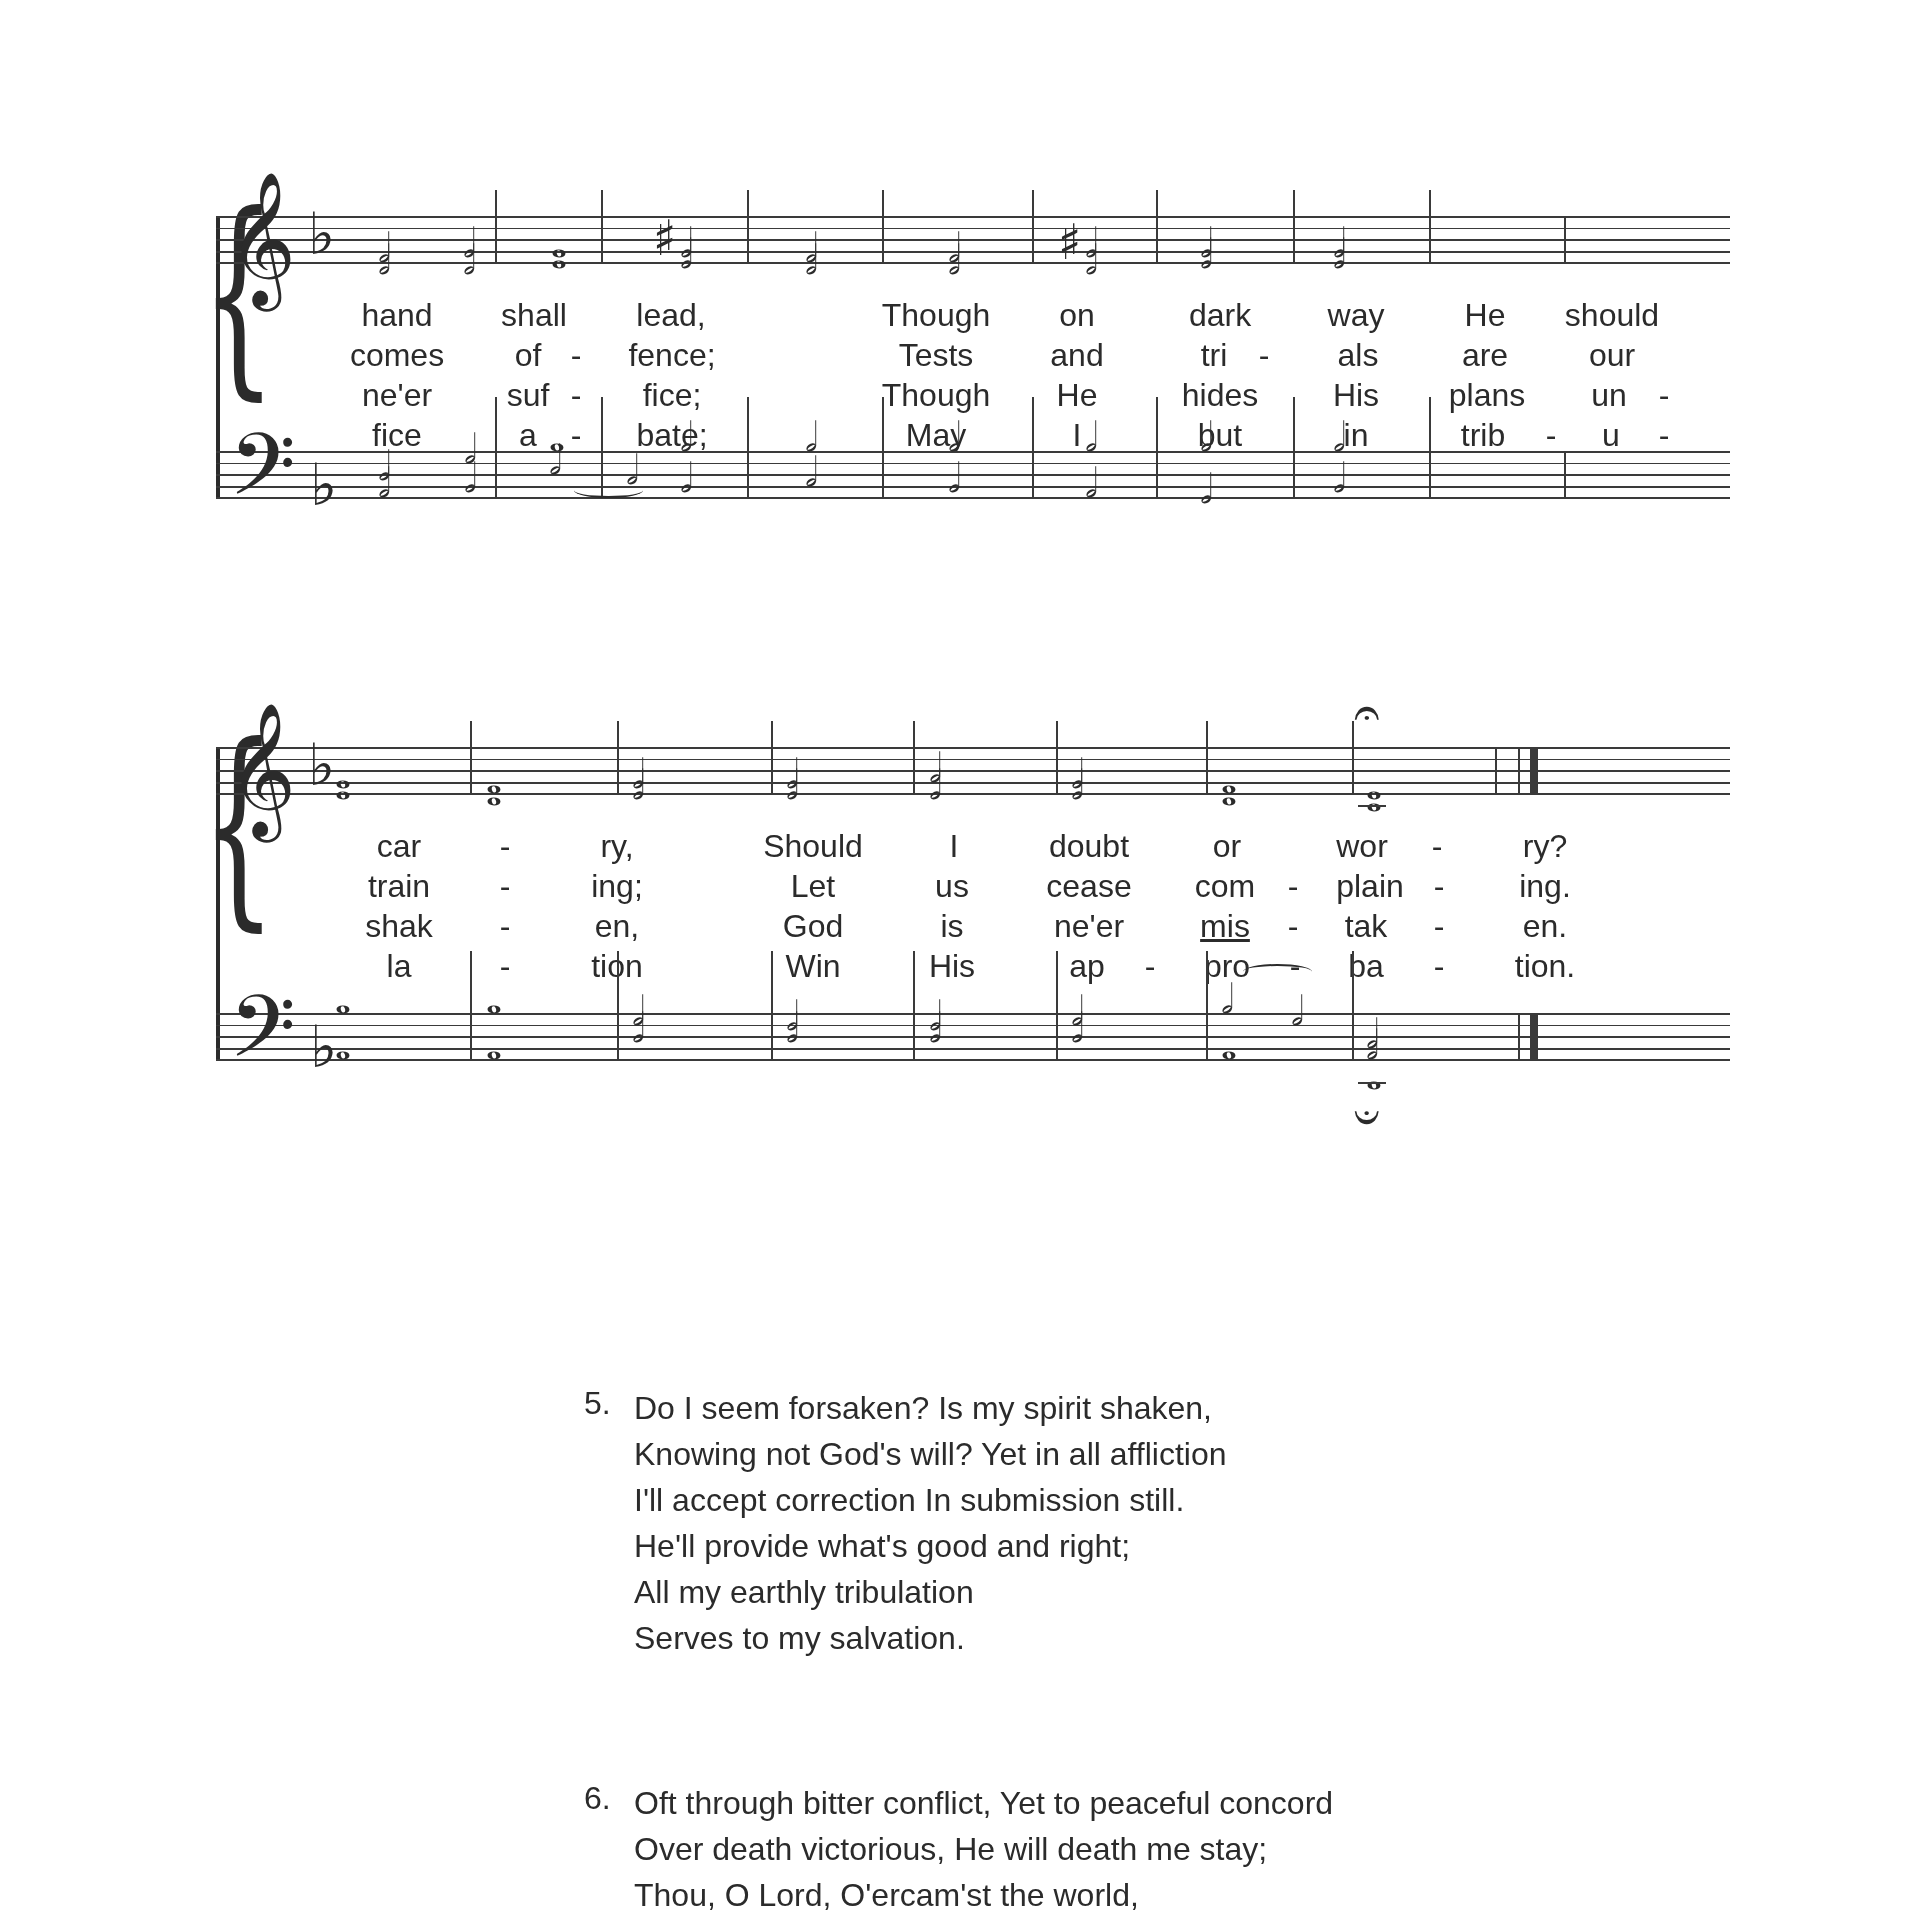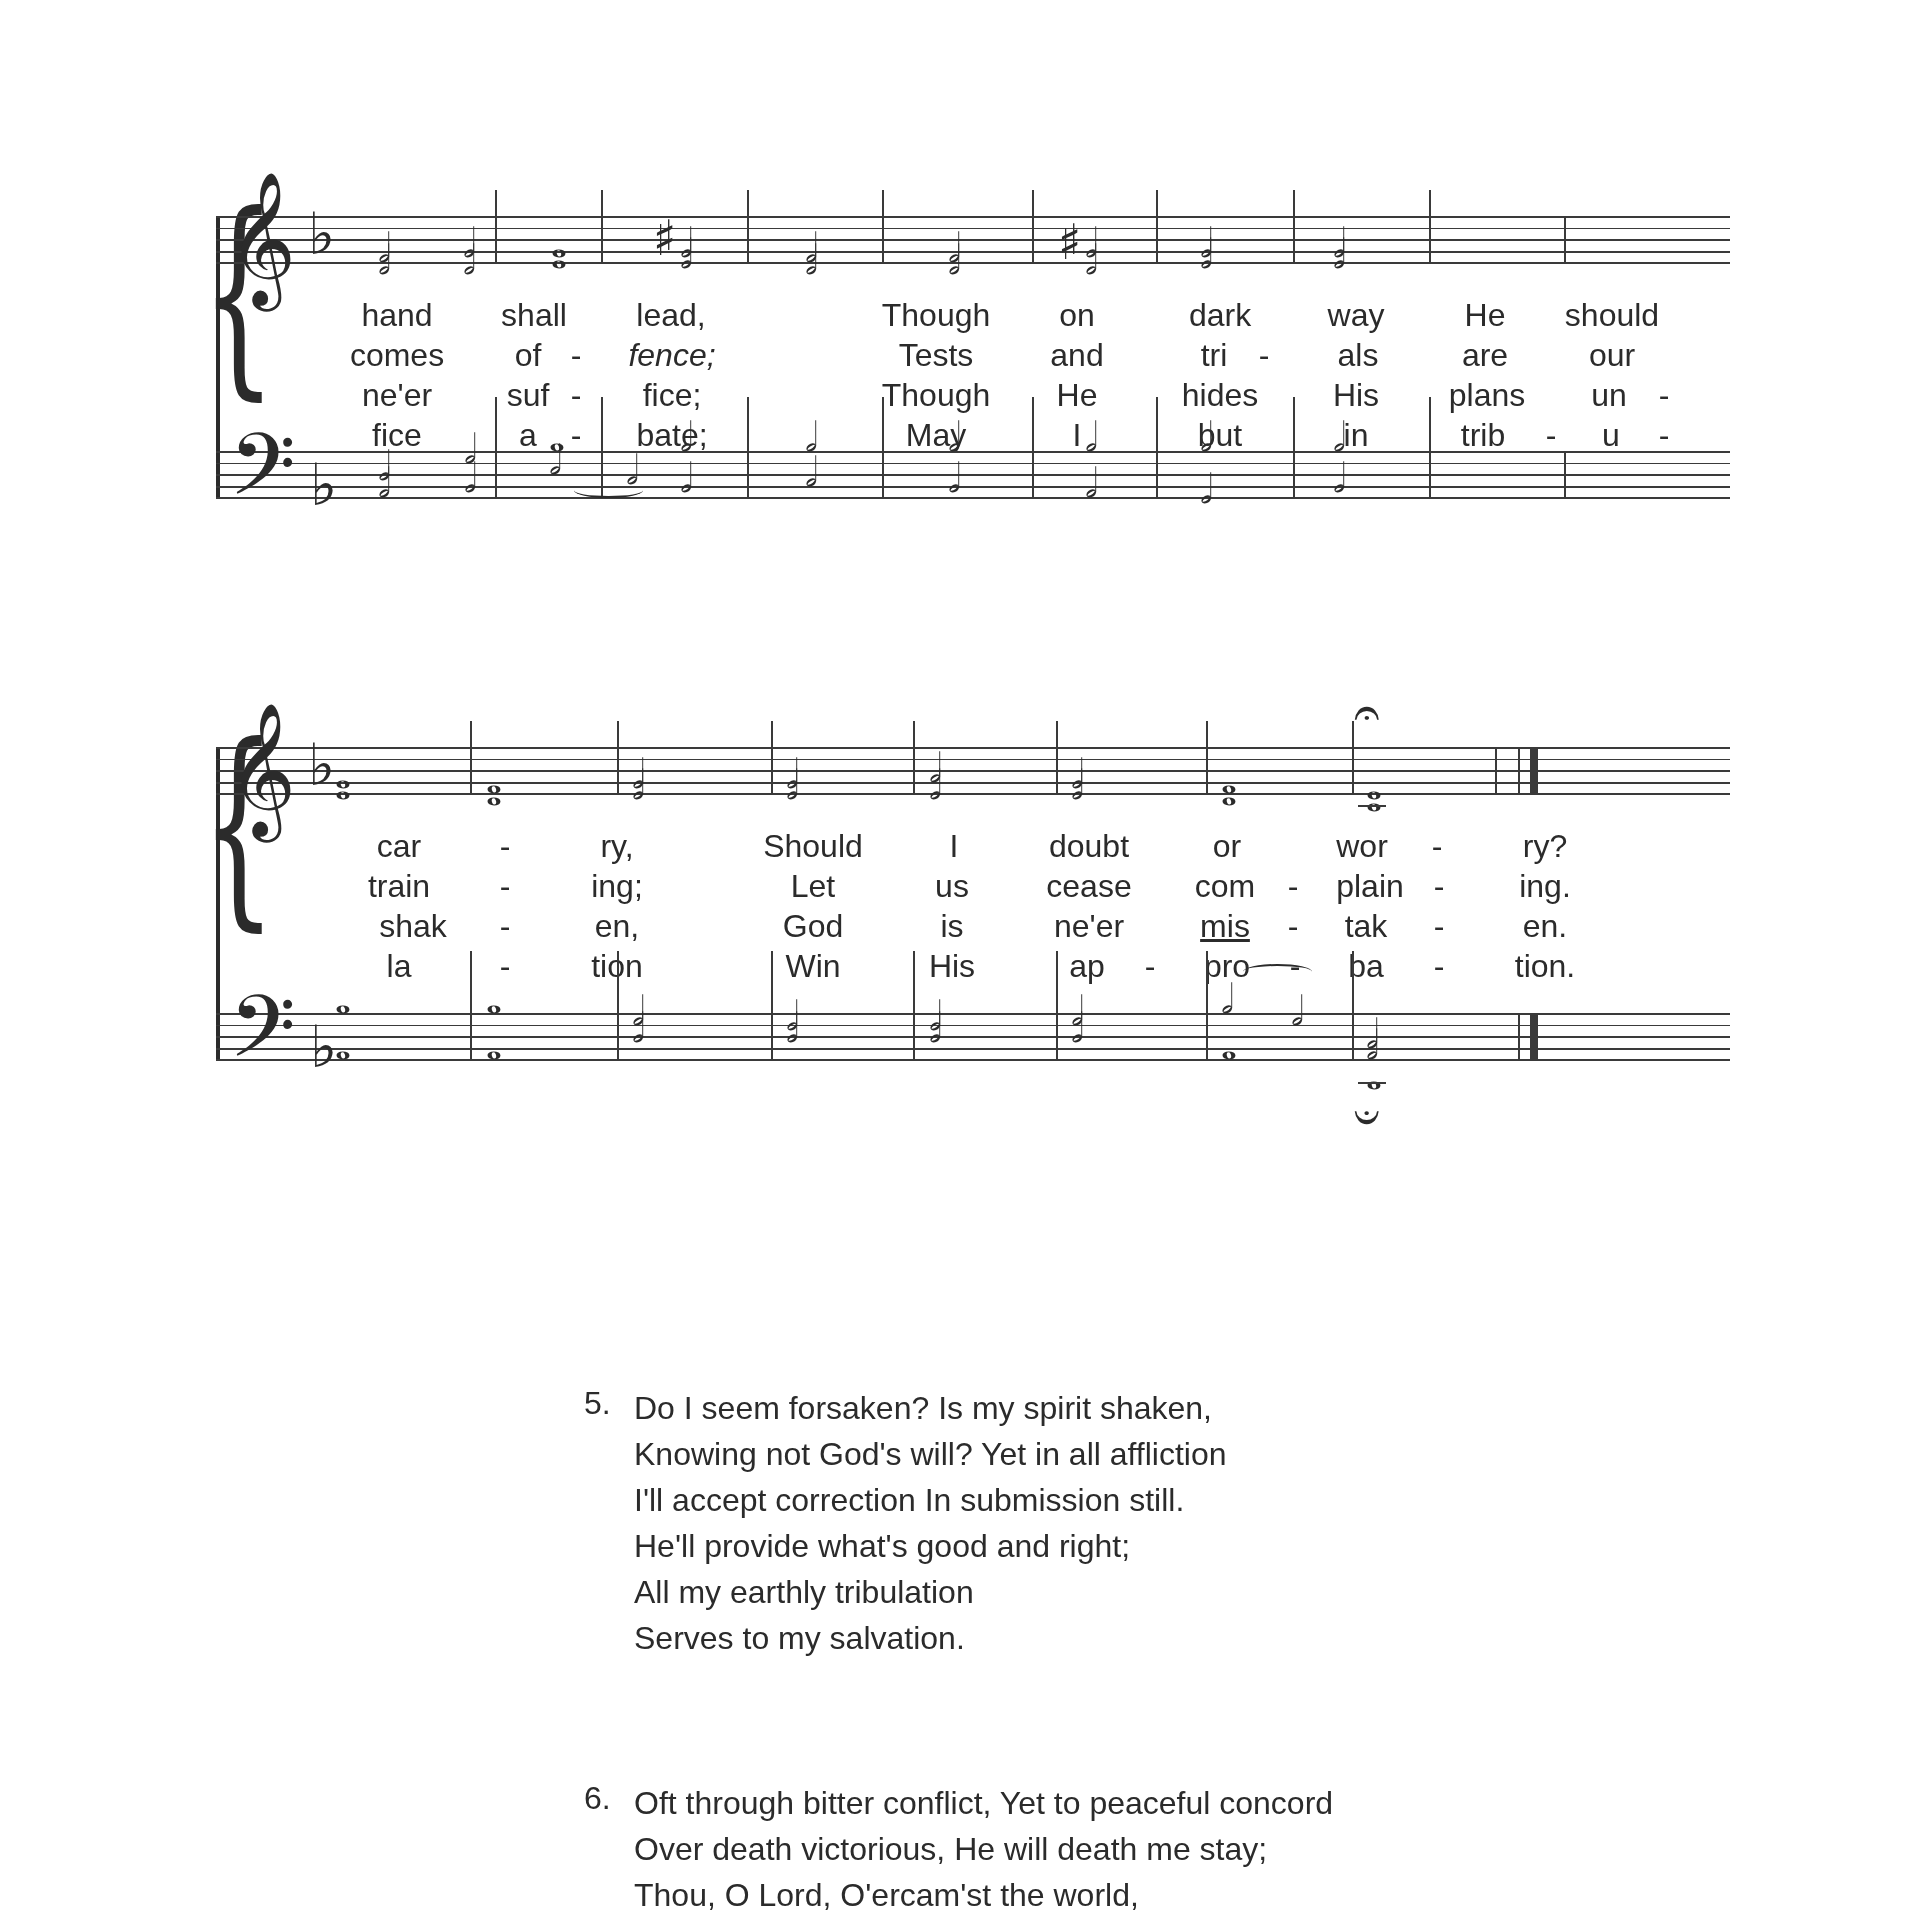--- a/index.html
+++ b/index.html
@@ -267,21 +267,21 @@
         <span class="syl" style="left:861px;">on</span>
         <span class="syl" style="left:1004px;">dark</span>
         <span class="syl" style="left:1140px;">way</span>
         <span class="syl" style="left:1269px;">He</span>
         <span class="syl" style="left:1396px;">should</span>
       </div>
       <div class="lyric-line">
         <span class="syl" style="left:181px;">comes</span>
         <span class="syl" style="left:312px;">of</span>
         <span class="syl" style="left:360px;">-</span>
-        <span class="syl" style="left:456px;font-style:italic;">fence;</span>
+        <span class="syl" style="left:456px;">fence;</span>
         <span class="syl" style="left:720px;">Tests</span>
         <span class="syl" style="left:861px;">and</span>
         <span class="syl" style="left:998px;">tri</span>
         <span class="syl" style="left:1048px;">-</span>
         <span class="syl" style="left:1142px;">als</span>
         <span class="syl" style="left:1269px;">are</span>
         <span class="syl" style="left:1396px;">our</span>
       </div>
       <div class="lyric-line">
         <span class="syl" style="left:181px;">ne'er</span>
@@ -442,21 +442,21 @@
         <span class="syl" style="left:597px;">Let</span>
         <span class="syl" style="left:736px;">us</span>
         <span class="syl" style="left:873px;">cease</span>
         <span class="syl" style="left:1009px;">com</span>
         <span class="syl" style="left:1077px;">-</span>
         <span class="syl" style="left:1154px;">plain</span>
         <span class="syl" style="left:1223px;">-</span>
         <span class="syl" style="left:1329px;">ing.</span>
       </div>
       <div class="lyric-line">
-        <span class="syl" style="left:197px;">shak</span>
+        <span class="syl" style="left:183px;">shak</span>
         <span class="syl" style="left:289px;">-</span>
         <span class="syl" style="left:401px;">en,</span>
         <span class="syl" style="left:597px;">God</span>
         <span class="syl" style="left:736px;">is</span>
         <span class="syl" style="left:873px;">ne'er</span>
         <span class="syl" style="left:1009px;text-decoration:underline;">mis</span>
         <span class="syl" style="left:1077px;">-</span>
         <span class="syl" style="left:1150px;">tak</span>
         <span class="syl" style="left:1223px;">-</span>
         <span class="syl" style="left:1329px;">en.</span>

